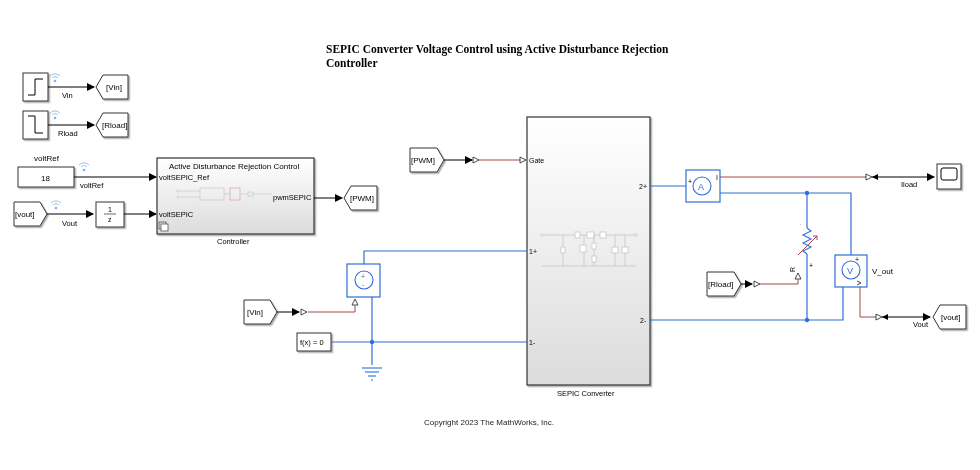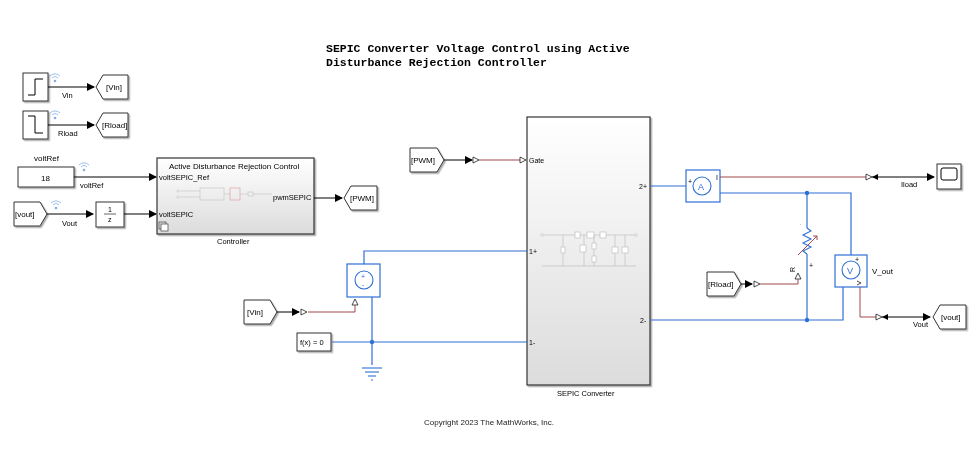--- a/index.html
+++ b/index.html
@@ -1,21 +1,21 @@
 <!DOCTYPE html>
 <html><head>
 <meta charset="utf-8">
 <style>
   html, body { margin: 0; padding: 0; background: #ffffff; }
   body { width: 980px; height: 470px; position: relative; overflow: hidden;
          font-family: "Liberation Sans", sans-serif; color: #000; }
   svg#canvas { position: absolute; left: 0; top: 0; }
   .t { font-family: "Liberation Sans", sans-serif; fill: #000; }
   .title { position: absolute; left: 326px; top: 42px; width: 360px; font-size: 11.5px;
-           font-weight: bold; line-height: 14px; font-family: Liberation Mono, monospace; }
+           font-weight: bold; line-height: 14px; font-family: Liberation Serif, serif; }
   .copyright { position: absolute; left: 424px; top: 418px; font-size: 8px;
                font-family: "Liberation Sans", sans-serif; color: #222; text-align: center; }
 </style>
 </head>
 <body>
 
 <div class="title">SEPIC Converter Voltage Control using Active Disturbance Rejection Controller</div>
 <div class="copyright">Copyright 2023 The MathWorks, Inc.</div>
 
 <svg id="canvas" width="980" height="470" viewBox="0 0 980 470" xmlns="http://www.w3.org/2000/svg">

